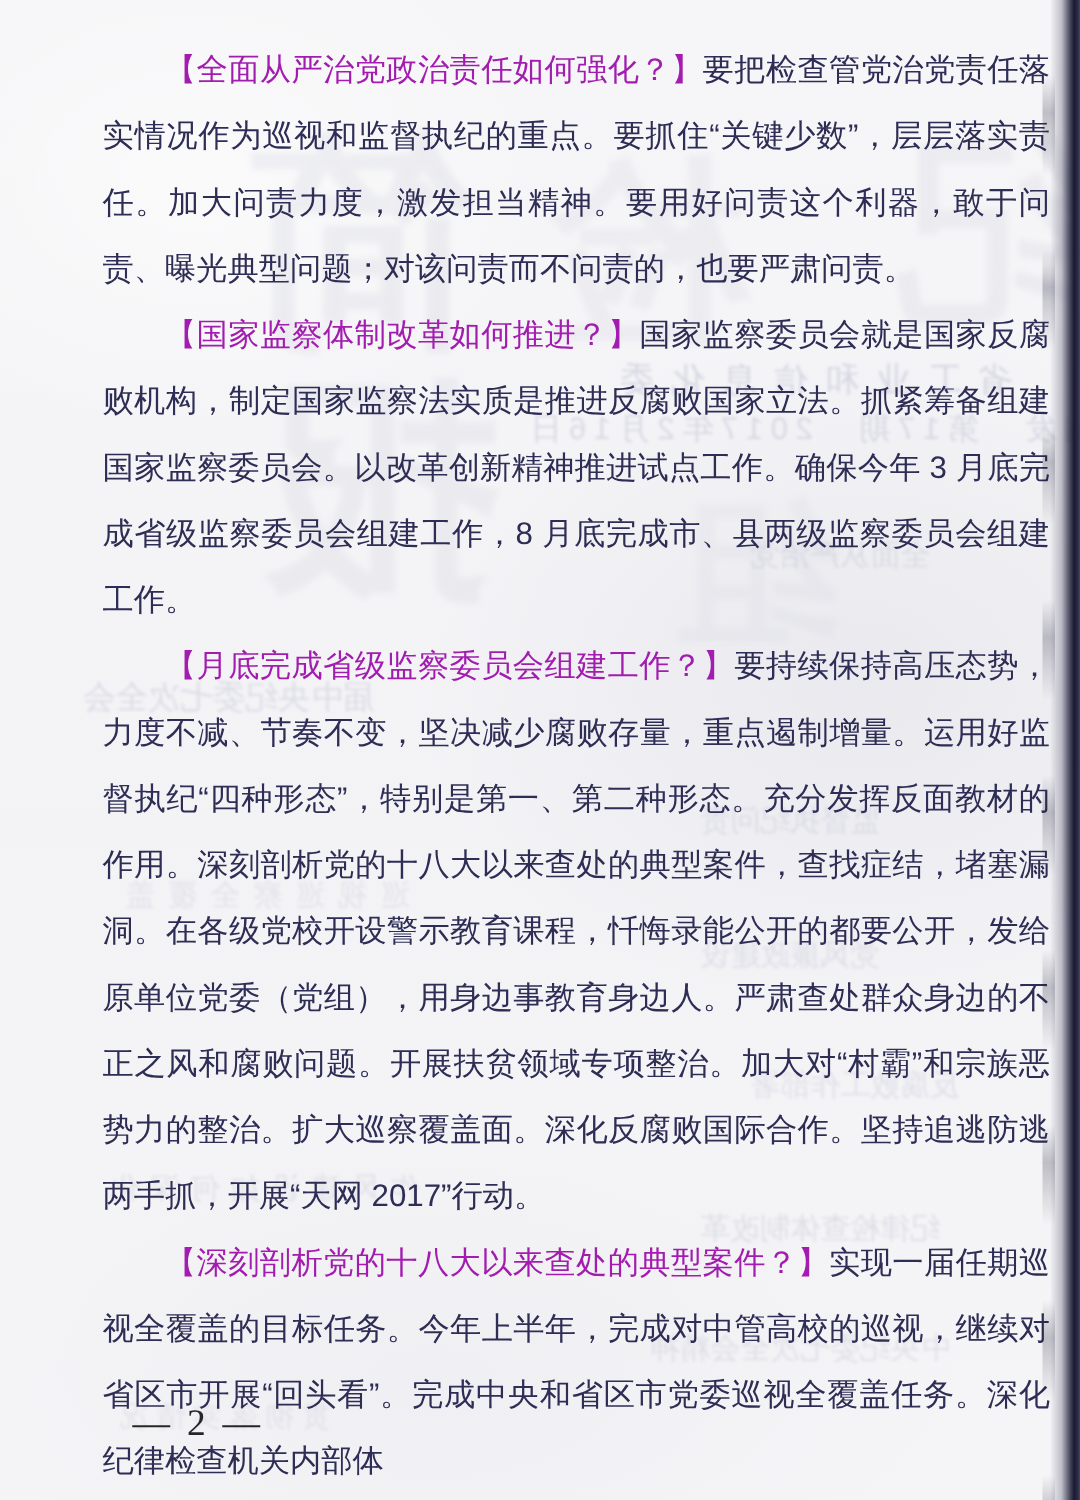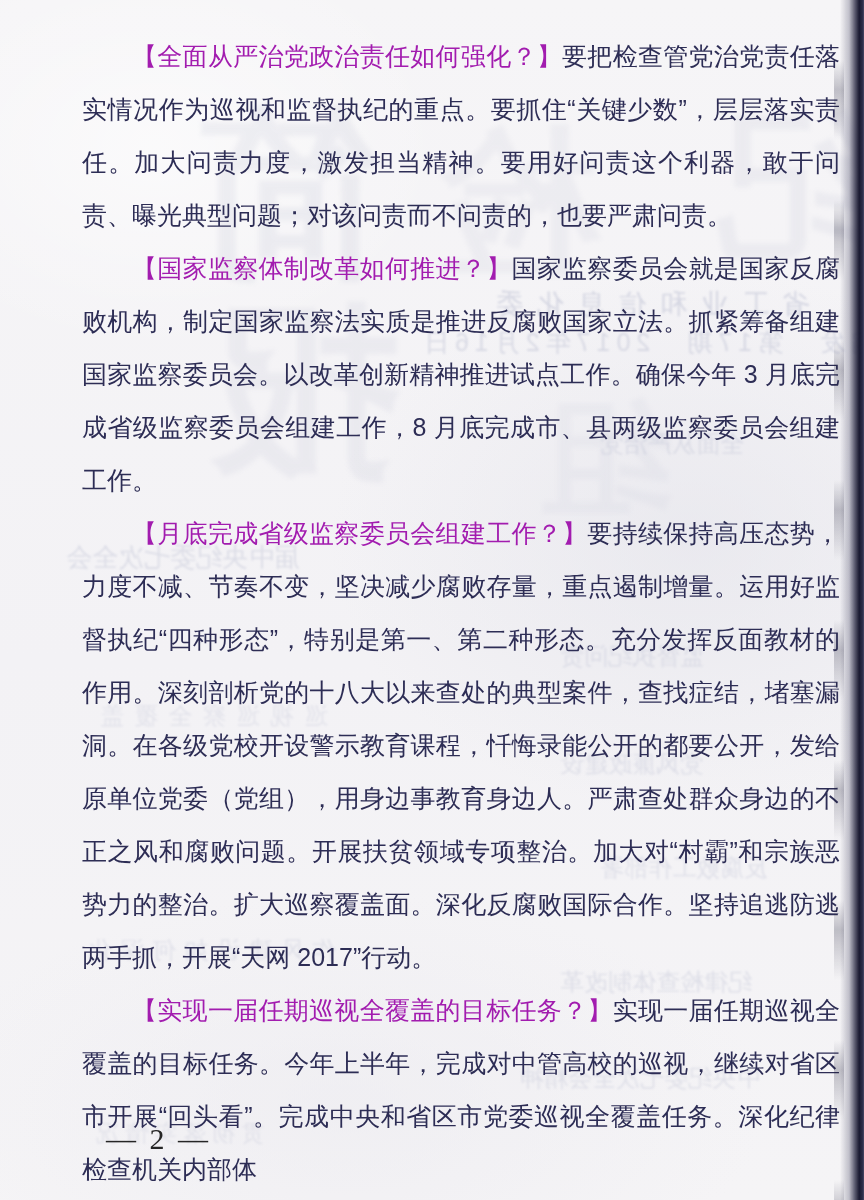--- a/index.html
+++ b/index.html
@@ -90,18 +90,18 @@
   <div class="ghost g-l8">作风建设如何深化</div>
   <div class="ghost g-l9">纪律检查体制改革</div>
   <div class="ghost g-l10">中央纪委七次全会精神</div>
   <div class="ghost g-l11">贯彻落实情况</div>
 </div>
 
 <div class="doc">
   <p class="para"><span class="h">【全面从严治党政治责任如何强化？】</span><span>要把检查管党治党责任落实情况作为巡视和监督执纪的重点。要抓住“关键少数”，层层落实责任。加大问责力度，激发担当精神。要用好问责这个利器，敢于问责、曝光典型问题；对该问责而不问责的，也要严肃问责。</span></p>
   <p class="para"><span class="h">【国家监察体制改革如何推进？】</span><span>国家监察委员会就是国家反腐败机构，制定国家监察法实质是推进反腐败国家立法。抓紧筹备组建国家监察委员会。以改革创新精神推进试点工作。确保今年 3 月底完成省级监察委员会组建工作，8 月底完成市、县两级监察委员会组建工作。</span></p>
   <p class="para"><span class="h">【月底完成省级监察委员会组建工作？】</span><span>要持续保持高压态势，力度不减、节奏不变，坚决减少腐败存量，重点遏制增量。运用好监督执纪“四种形态”，特别是第一、第二种形态。充分发挥反面教材的作用。深刻剖析党的十八大以来查处的典型案件，查找症结，堵塞漏洞。在各级党校开设警示教育课程，忏悔录能公开的都要公开，发给原单位党委（党组），用身边事教育身边人。严肃查处群众身边的不正之风和腐败问题。开展扶贫领域专项整治。加大对“村霸”和宗族恶势力的整治。扩大巡察覆盖面。深化反腐败国际合作。坚持追逃防逃两手抓，开展“天网 2017”行动。</span></p>
-  <p class="para"><span class="h">【实现一届任期巡视全覆盖的目标任务？】</span><span>实现一届任期巡视全覆盖的目标任务。今年上半年，完成对中管高校的巡视，继续对省区市开展“回头看”。完成中央和省区市党委巡视全覆盖任务。深化纪律检查机关内部体</span></p>
+  <p class="para"><span class="h">【深刻剖析党的十八大以来查处的典型案件？】</span><span>实现一届任期巡视全覆盖的目标任务。今年上半年，完成对中管高校的巡视，继续对省区市开展“回头看”。完成中央和省区市党委巡视全覆盖任务。深化纪律检查机关内部体</span></p>
 </div>
 
 <div class="pagenum">— 2 —</div>
 
 <div class="edge"></div>
 
 </body></html>

